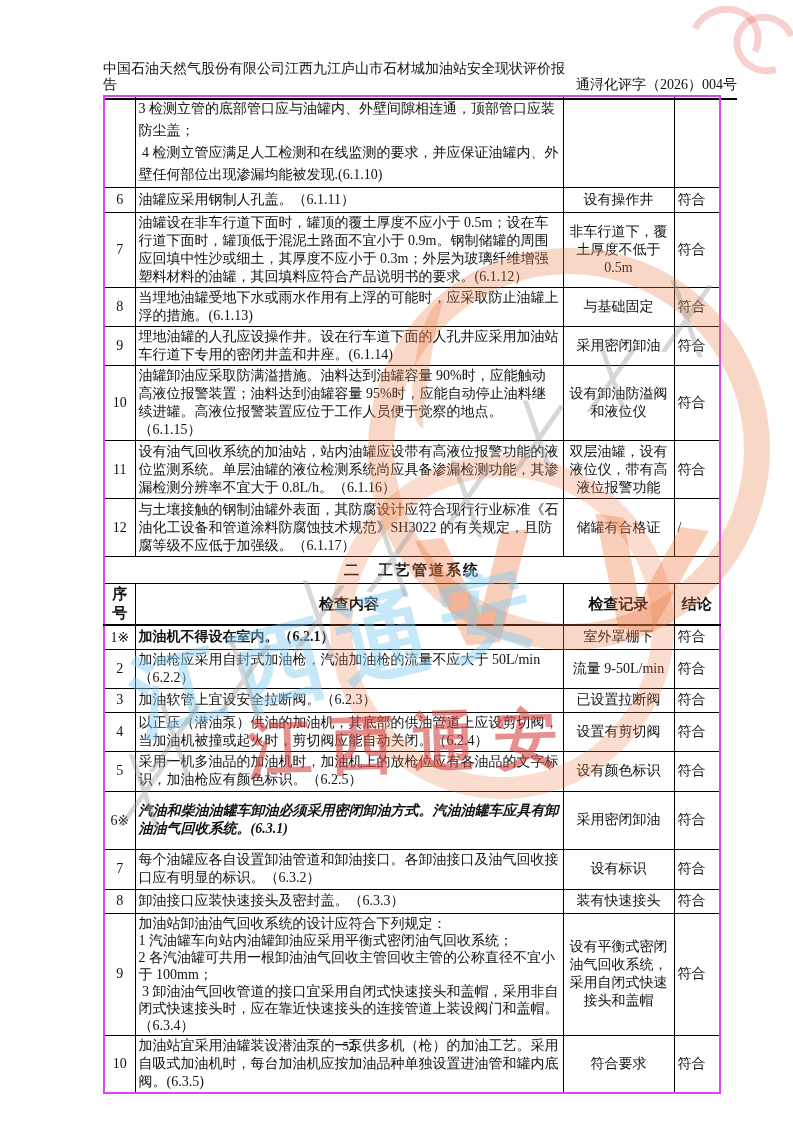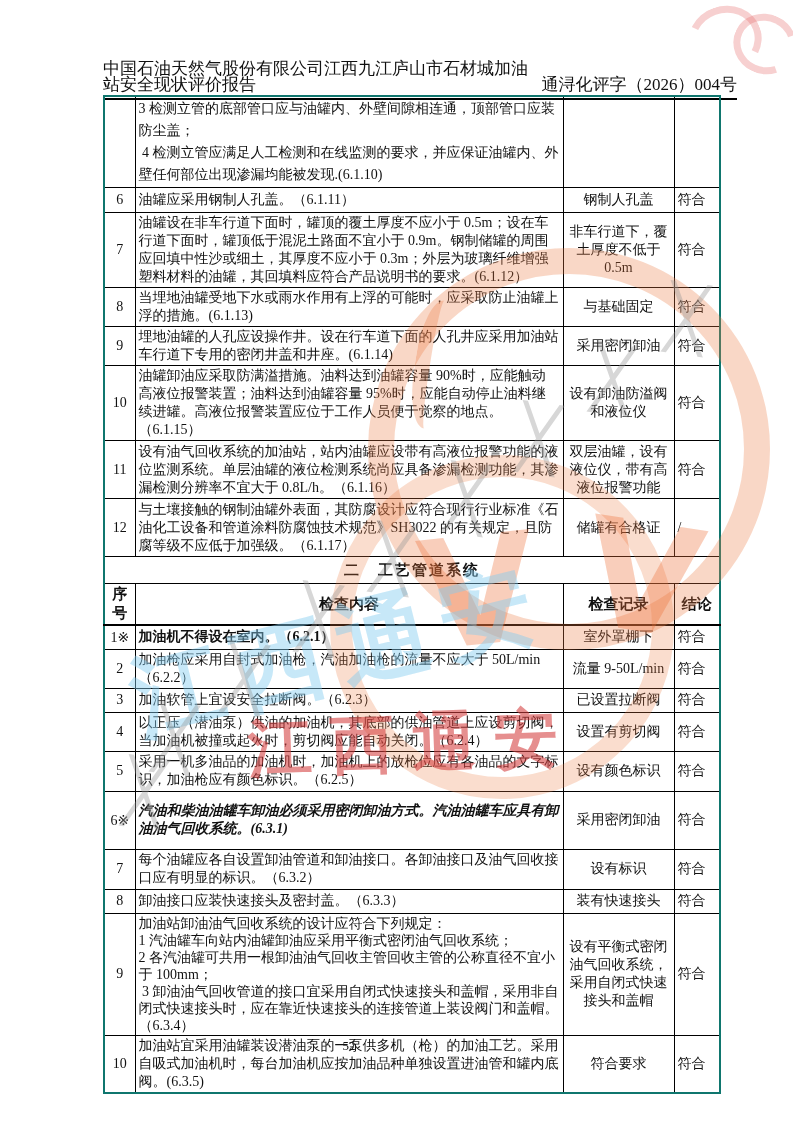--- a/index.html
+++ b/index.html
@@ -4,29 +4,29 @@
 <style>
   html,body{margin:0;padding:0;background:#e8e8e8;}
   .page{
     position:relative;width:793px;height:1122px;background:#ffffff;margin:0 auto;
     font-family:"Liberation Serif","DejaVu Sans",serif;color:#111;overflow:hidden;
   }
   
   .doc-header{
     position:absolute;left:103px;top:61px;width:634px;
     display:flex;justify-content:space-between;align-items:flex-end;
-    border-bottom:2px solid #000;padding-bottom:5px;font-size:17px;line-height:16px;
+    border-bottom:2px solid #000;padding-bottom:5px;font-size:14px;line-height:16px;
   }
   .doc-header .doc-no{white-space:nowrap;}
   .doc-header .doc-no .num{font-weight:normal;}
   
   table.main{
     position:absolute;left:103px;top:95px;width:616px;
     border-collapse:collapse;table-layout:fixed;font-size:14px;
-    border:2px solid #0f766e;
+    border:2px solid #d946ef;
   }
   table.main td{border:1px solid #000;vertical-align:middle;padding:1px 3px;}
   td.c-no{text-align:center;padding:1px 0;}
   td.c-content{text-align:left;line-height:18px;white-space:pre-wrap;padding:1px 4px;}
   td.c-record{text-align:center;line-height:18px;padding:1px 2px;}
   td.c-conclusion{text-align:left;}
   tr.section-row td{
     text-align:center;font-weight:bold;font-size:15px;height:24px;letter-spacing:2px;
   }
   tr.head-row td{text-align:center;font-weight:bold;font-size:15px;height:23px;border-bottom:2px solid #000;}
@@ -76,21 +76,21 @@
         <tr style="height: 88px;">
           <td class="c-no"></td>
           <td class="c-content" style="line-height: 22px;">3 检测立管的底部管口应与油罐内、外壁间隙相连通，顶部管口应装防尘盖；
  4 检测立管应满足人工检测和在线监测的要求，并应保证油罐内、外壁任何部位出现渗漏均能被发现.(6.1.10)</td>
           <td class="c-record"></td>
           <td class="c-conclusion"></td>
         </tr>
         <tr style="height: 25px;">
           <td class="c-no">6</td>
           <td class="c-content">油罐应采用钢制人孔盖。（6.1.11）</td>
-          <td class="c-record">钢制人孔盖</td>
+          <td class="c-record">设有操作井</td>
           <td class="c-conclusion">符合</td>
         </tr>
         <tr style="height: 74px;">
           <td class="c-no">7</td>
           <td class="c-content">油罐设在非车行道下面时，罐顶的覆土厚度不应小于 0.5m；设在车行道下面时，罐顶低于混泥土路面不宜小于 0.9m。钢制储罐的周围应回填中性沙或细土，其厚度不应小于 0.3m；外层为玻璃纤维增强塑料材料的油罐，其回填料应符合产品说明书的要求。(6.1.12）</td>
           <td class="c-record">非车行道下，覆土厚度不低于 0.5m</td>
           <td class="c-conclusion">符合</td>
         </tr>
         <tr style="height: 36px;">
           <td class="c-no">8</td>

